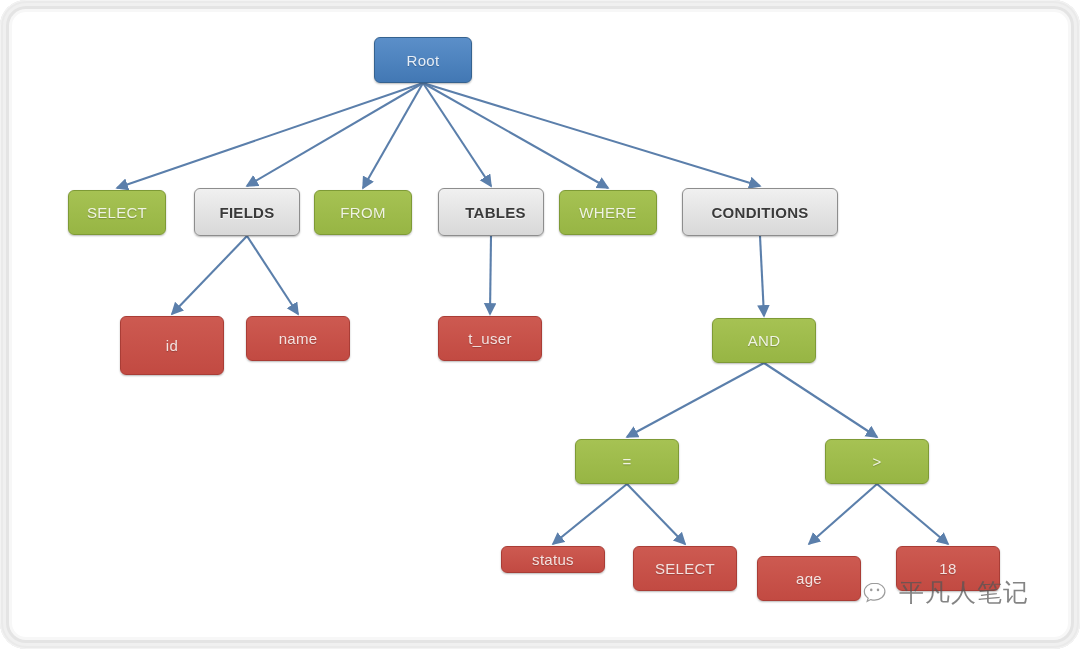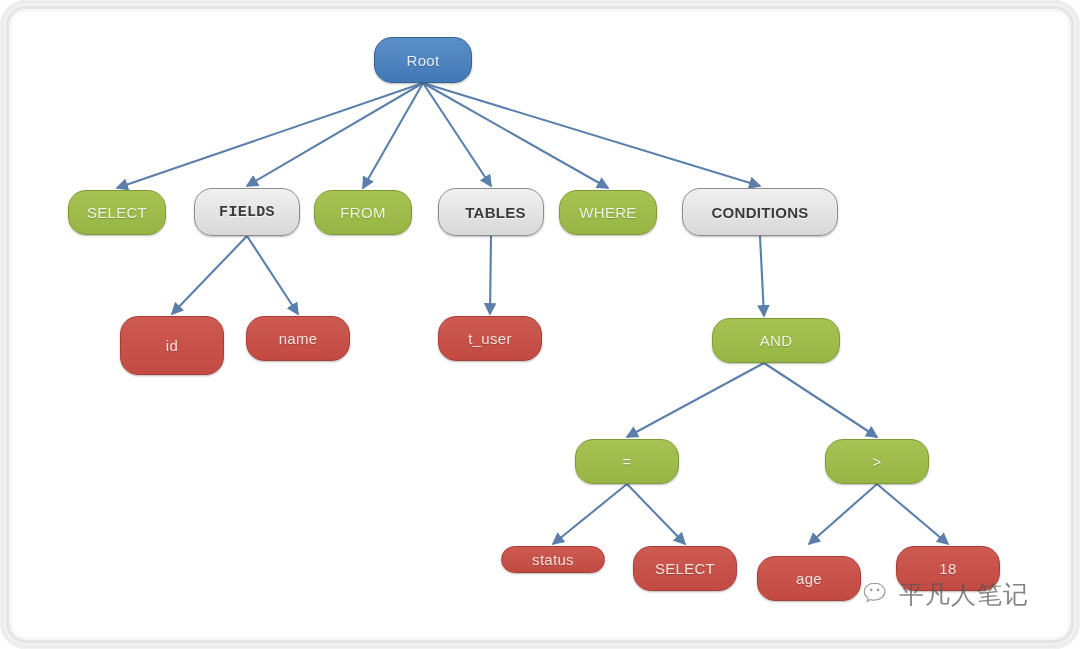--- a/index.html
+++ b/index.html
@@ -36,21 +36,21 @@
     position: absolute;
     left: 0; top: 0;
     width: 1013px; height: 585px;
     pointer-events: none;
   }
   .node {
     position: absolute;
     display: flex;
     align-items: center;
     justify-content: center;
-    border-radius: 18px;
+    border-radius: 6px;
     font-size: 15px;
     letter-spacing: 0.3px;
     white-space: nowrap;
     text-shadow: 0 1px 1px rgba(0,0,0,0.22);
     box-shadow: 0 1px 2px rgba(0,0,0,0.28);
     z-index: 5;
   }
   .node.blue {
     background: linear-gradient(180deg, #5b8fc9 0%, #4278b4 100%);
     border: 1.5px solid #35628f;
@@ -82,21 +82,21 @@
     gap: 6px;
     z-index: 20;
     opacity: 0.72;
     pointer-events: none;
   }
   #wm-logo {
     width: 30px; height: 26px;
     flex: 0 0 auto;
   }
   #wm-text {
-    font-family: Liberation Serif, serif;
+    font-family: Liberation Mono, monospace;
     font-size: 25px;
     color: #555555;
     letter-spacing: 1px;
     line-height: 1;
   }
 </style>
 </head>
 <body>
 
 <div id="frame">
@@ -124,29 +124,29 @@
           <line x1="599" y1="456" x2="525" y2="516"></line>
           <line x1="599" y1="456" x2="657" y2="516"></line>
           <line x1="849" y1="456" x2="781" y2="516"></line>
           <line x1="849" y1="456" x2="920" y2="516"></line>
         </g>
     </svg>
 
     <div id="nodes-group">
         <div class="node blue" style="left: 346px; top: 9px; width: 98px; height: 46px;">Root</div>
         <div class="node green" style="left: 40px; top: 162px; width: 98px; height: 45px;">SELECT</div>
-        <div class="node gray" style="left: 166px; top: 160px; width: 106px; height: 48px; font-family: Liberation Mono, monospace;">FIELDS</div>
+        <div class="node gray" style="left: 166px; top: 160px; width: 106px; height: 48px;">FIELDS</div>
         <div class="node green" style="left: 286px; top: 162px; width: 98px; height: 45px;">FROM</div>
         <div class="node gray" style="left: 410px; top: 160px; width: 106px; height: 48px; padding-left: 9px;">TABLES</div>
         <div class="node green" style="left: 531px; top: 162px; width: 98px; height: 45px;">WHERE</div>
         <div class="node gray" style="left: 654px; top: 160px; width: 156px; height: 48px;">CONDITIONS</div>
         <div class="node red" style="left: 92px; top: 288px; width: 104px; height: 59px;">id</div>
         <div class="node red" style="left: 218px; top: 288px; width: 104px; height: 45px;">name</div>
         <div class="node red" style="left: 410px; top: 288px; width: 104px; height: 45px;">t_user</div>
-        <div class="node green" style="left: 684px; top: 290px; width: 128px; height: 45px;">AND</div>
+        <div class="node green" style="left: 684px; top: 290px; width: 104px; height: 45px;">AND</div>
         <div class="node green" style="left: 547px; top: 411px; width: 104px; height: 45px;">=</div>
         <div class="node green" style="left: 797px; top: 411px; width: 104px; height: 45px;">&gt;</div>
         <div class="node red" style="left: 473px; top: 518px; width: 104px; height: 27px;">status</div>
         <div class="node red" style="left: 605px; top: 518px; width: 104px; height: 45px;">SELECT</div>
         <div class="node red" style="left: 729px; top: 518px; width: 104px; height: 45px; margin-top: 10px;">age</div>
         <div class="node red" style="left: 868px; top: 518px; width: 104px; height: 45px;">18</div>
       </div>
 
     <div id="watermark">
       <svg id="wm-logo" viewBox="0 0 40 34" xmlns="http://www.w3.org/2000/svg">

